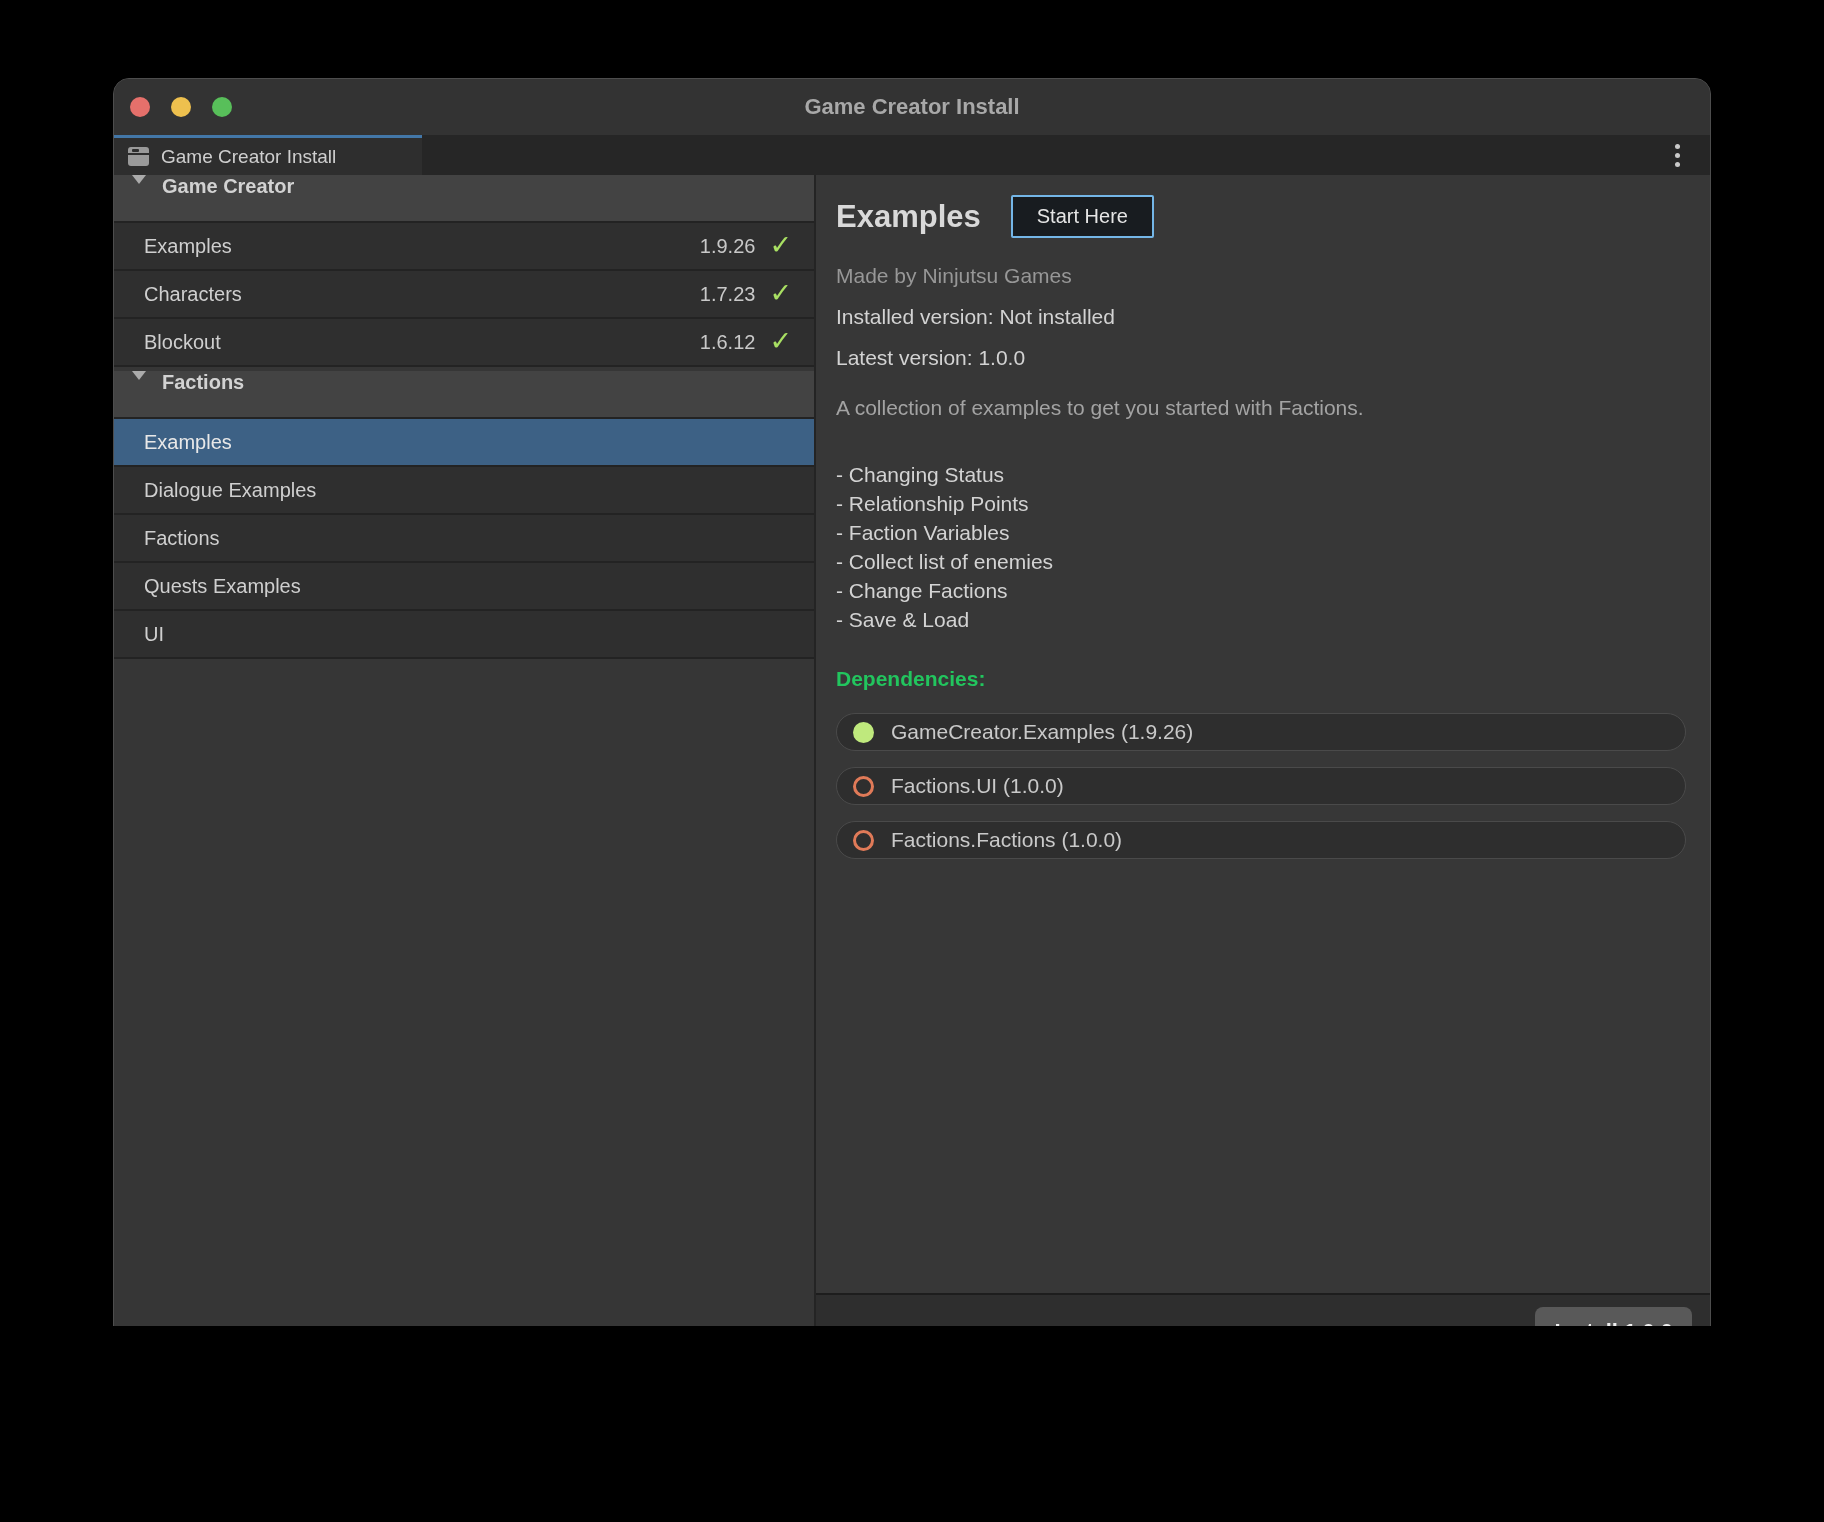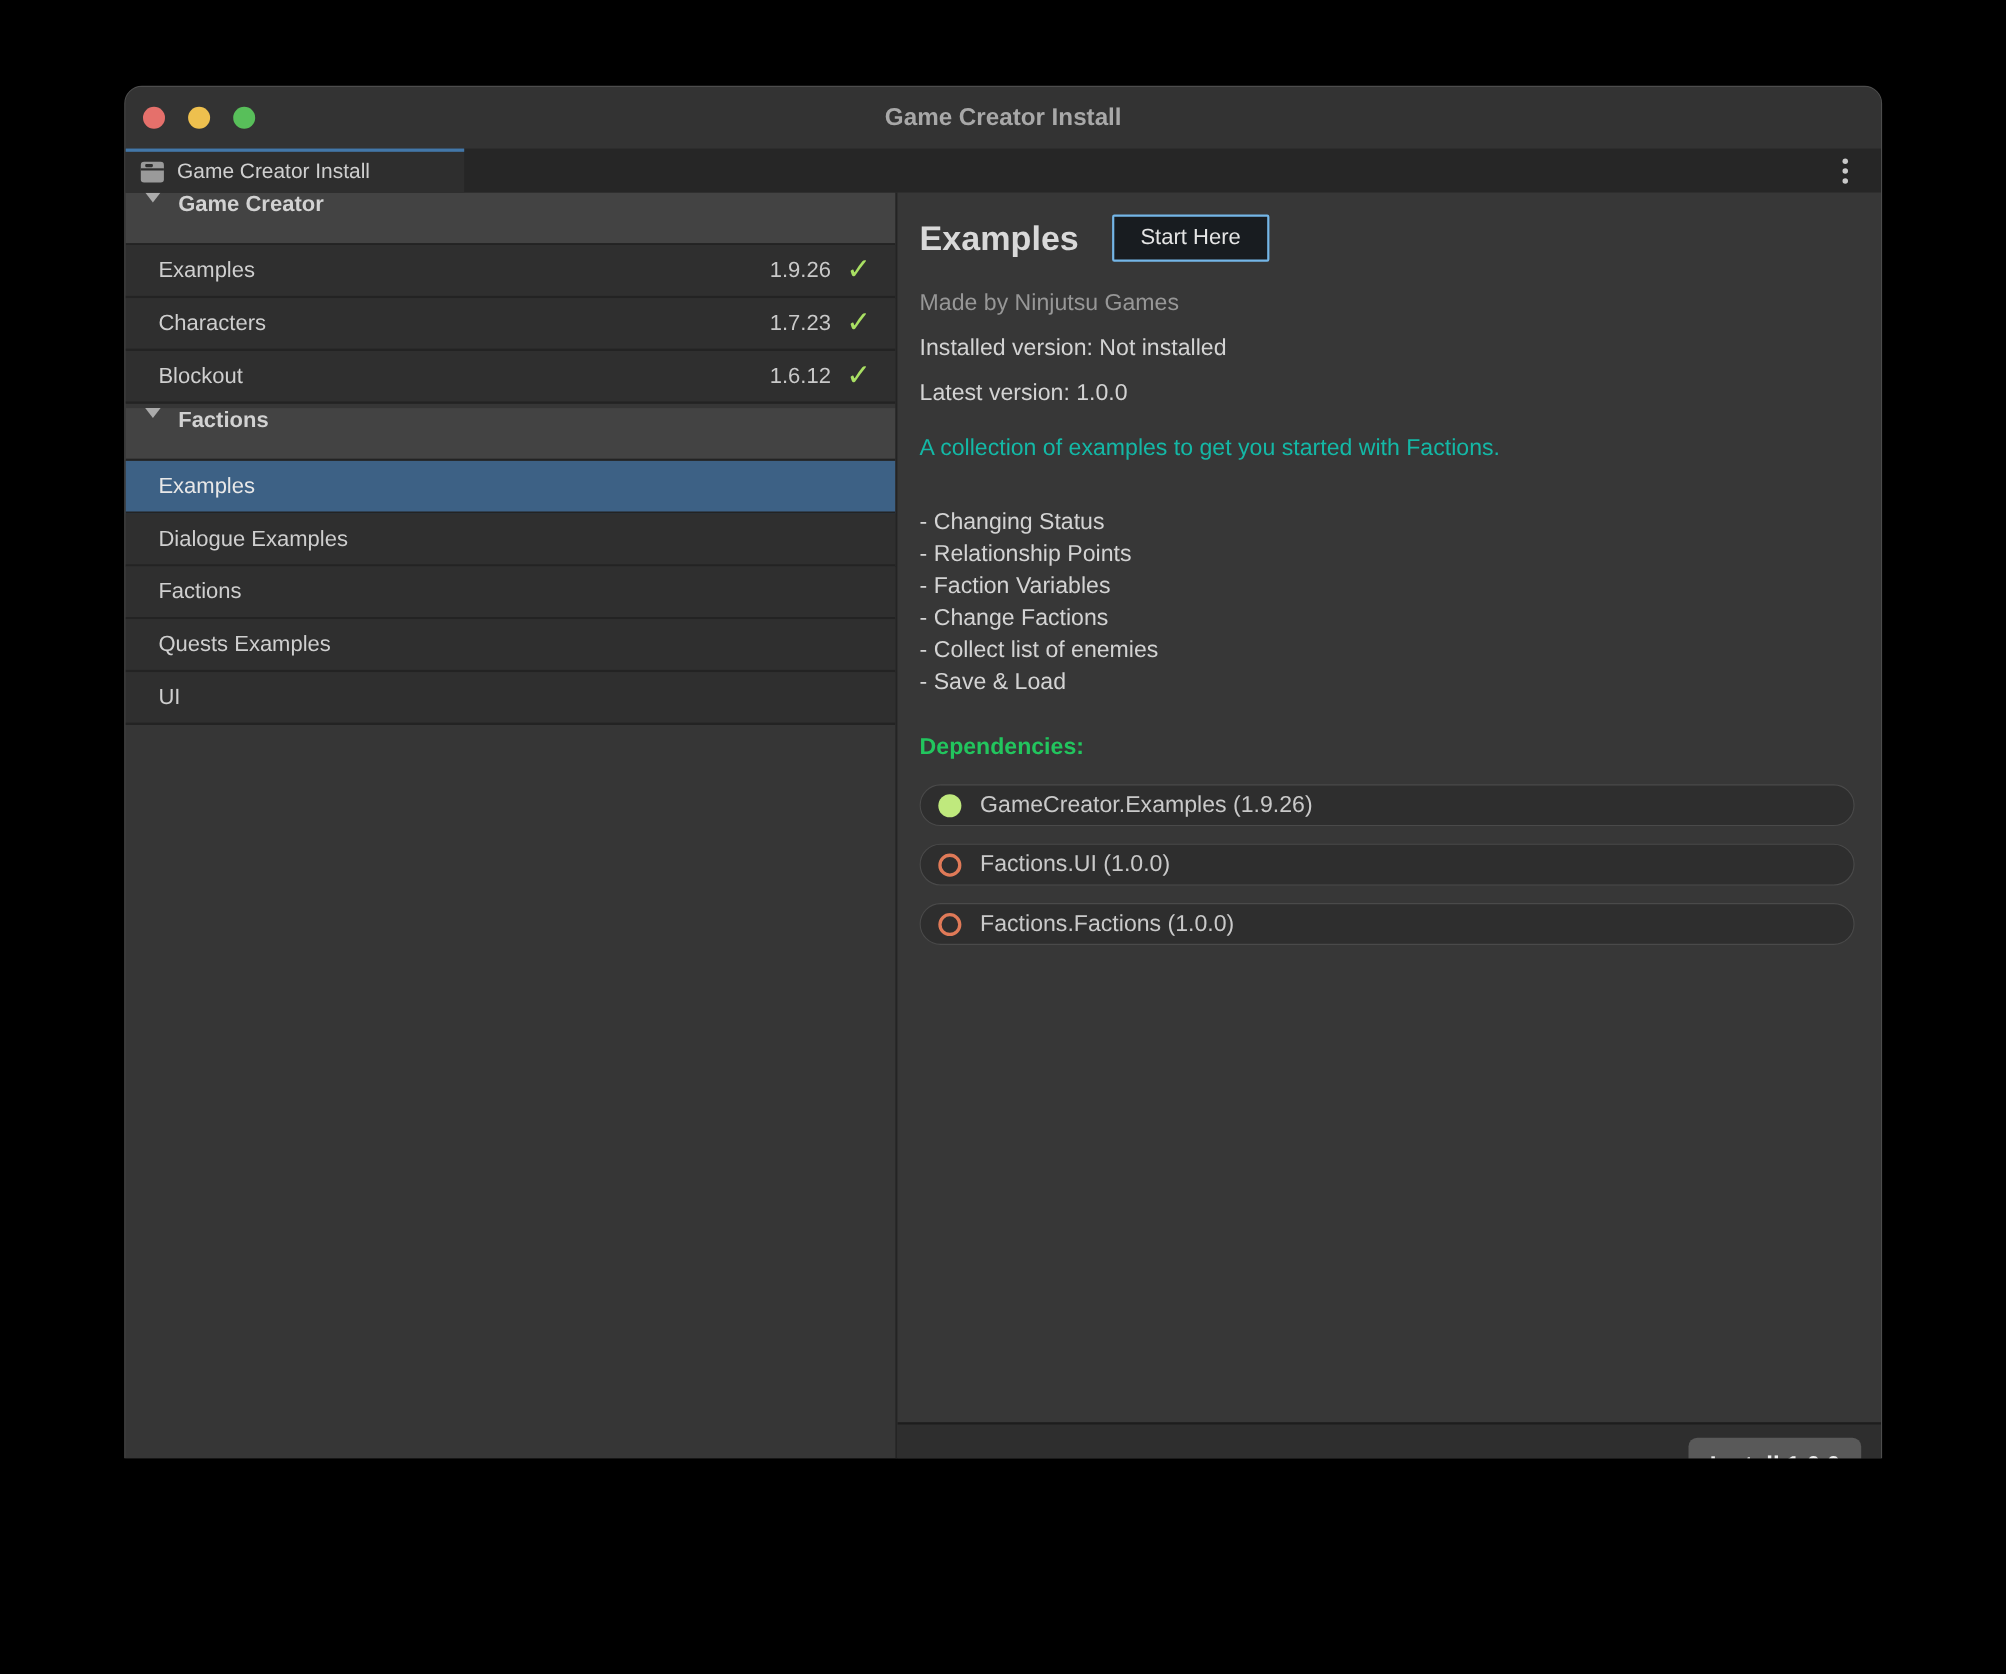--- a/index.html
+++ b/index.html
@@ -61,21 +61,21 @@
   .rightcol{flex:1;display:flex;flex-direction:column;background:#373737;min-width:0;}
   .detail{flex:1;padding:20px 24px 0 20px;overflow:hidden;}
   .headrow{display:flex;align-items:center;gap:30px;}
   .pkg-title{color:#d9d9d9;font-size:31px;font-weight:bold;margin:0;}
   .starthere{
     background:#181c20;border:2px solid #74b6e7;color:#e5e5e5;
     font-size:20px;padding:8px 24px;border-radius:2px;cursor:pointer;
   }
   .madeby{color:#979797;font-size:21px;margin-top:26px;}
   .verline{color:#d3d3d3;font-size:21px;margin-top:17px;}
-  .desc{color:#14b8a6;font-size:21px;margin-top:26px;}
+  .desc{color:#a3a3a3;font-size:21px;margin-top:26px;}
   .features{margin-top:40px;}
   .features div{color:#d3d3d3;font-size:21px;line-height:29px;}
   .depslabel{color:#22c55e;font-size:21px;font-weight:bold;margin-top:33px;}
   .pills{margin-top:22px;}
   .pill{
     height:38px;border-radius:19px;background:#2e2e2e;border:1px solid #4a4a4a;
     display:flex;align-items:center;gap:17px;padding:0 16px;margin-bottom:16px;
     color:#c9c9c9;font-size:21px;
   }
   .dot{width:21px;height:21px;border-radius:50%;flex:0 0 auto;}
@@ -168,22 +168,22 @@
             <button class="starthere">Start Here</button>
           </div>
           <div class="madeby">Made by Ninjutsu Games</div>
           <div class="verline">Installed version: Not installed</div>
           <div class="verline">Latest version: 1.0.0</div>
           <div class="desc">A collection of examples to get you started with Factions.</div>
           <div class="features" id="features">
               <div>- Changing Status</div>
               <div>- Relationship Points</div>
               <div>- Faction Variables</div>
+              <div>- Collect list of enemies</div>
               <div>- Change Factions</div>
-              <div>- Collect list of enemies</div>
               <div>- Save &amp; Load</div>
             </div>
           <div class="depslabel">Dependencies:</div>
           <div class="pills" id="pills">
               <div class="pill">
                 <span class="dot installed"></span>
                 <span>GameCreator.Examples (1.9.26)</span>
               </div>
               <div class="pill">
                 <span class="dot missing"></span>

